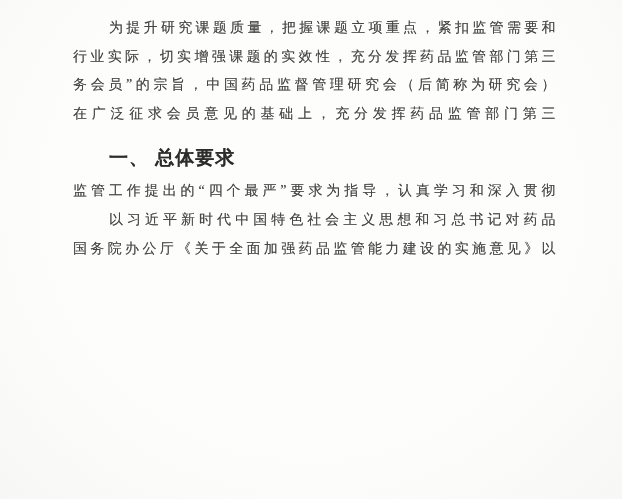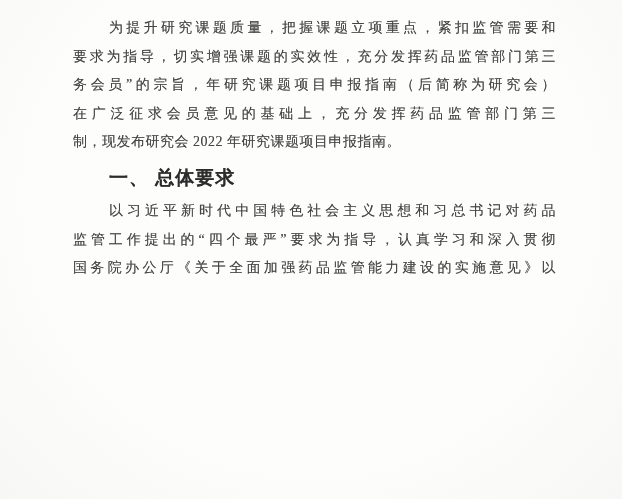--- a/index.html
+++ b/index.html
@@ -45,40 +45,39 @@
     font-weight: 700;
     font-size: 19px;
     line-height: 28px;
     letter-spacing: 1px;
     color: #2c2c2c;
     text-align: left;
     text-align-last: left;
     text-indent: 36px;
     text-shadow: 0 0 0.5px rgba(40,40,40,0.6);
   }
-  .heading-1 { margin-top: 7px; text-align: center; }
+  .heading-1 { margin-top: 16px; text-align: center; }
   .para-2 { margin-top: 5px; }
 </style>
 </head>
 <body>
 
 <div class="page">
   <div class="content">
 
     <div>
       <div class="line indent">为提升研究课题质量，把握课题立项重点，紧扣监管需要和</div>
-      <div class="line">要求为指导，切实增强课题的实效性，充分发挥药品监管部门第三</div>
-      <div class="line">务会员”的宗旨，年研究课题项目申报指南（后简称为研究会）</div>
+      <div class="line">行业实际，切实增强课题的实效性，充分发挥药品监管部门第三</div>
+      <div class="line">务会员”的宗旨，中国药品监督管理研究会（后简称为研究会）</div>
       <div class="line">在广泛征求会员意见的基础上，充分发挥药品监管部门第三</div>
-      <div class="line par-end">制，现发布研究会 2022 年研究课题项目申报指南。</div>
     </div>
 
     <div class="heading heading-1">一、 总体要求</div>
 
     <div class="para-2">
+      <div class="line">监管工作提出的“四个最严”要求为指导，认真学习和深入贯彻</div>
       <div class="line indent">以习近平新时代中国特色社会主义思想和习总书记对药品</div>
-      <div class="line">监管工作提出的“四个最严”要求为指导，认真学习和深入贯彻</div>
       <div class="line">国务院办公厅《关于全面加强药品监管能力建设的实施意见》以</div>
 
     </div>
 
   </div>
 </div>
 
 </body></html>

